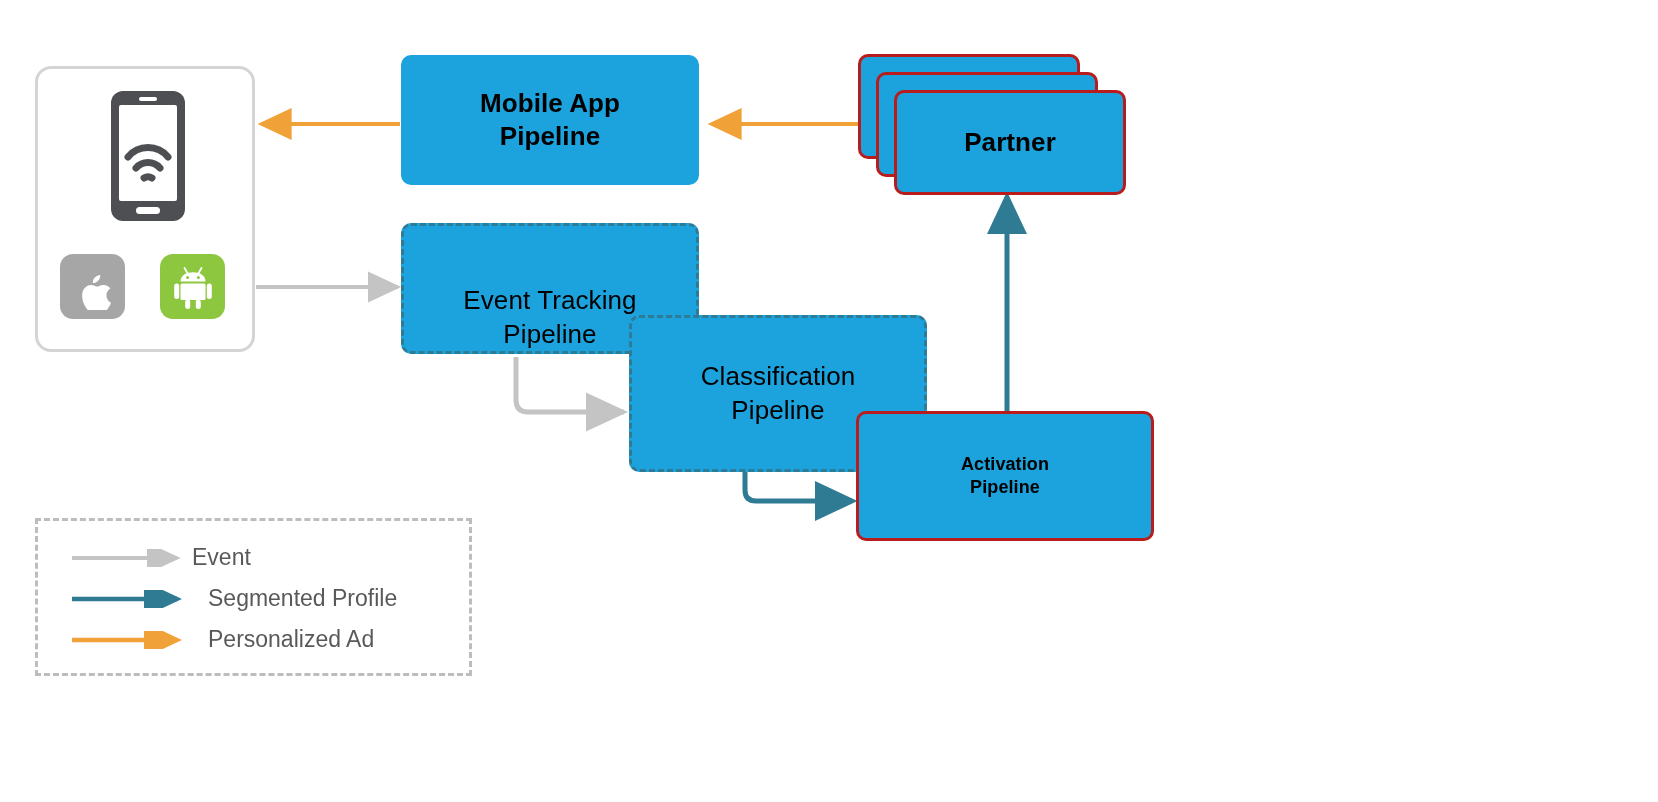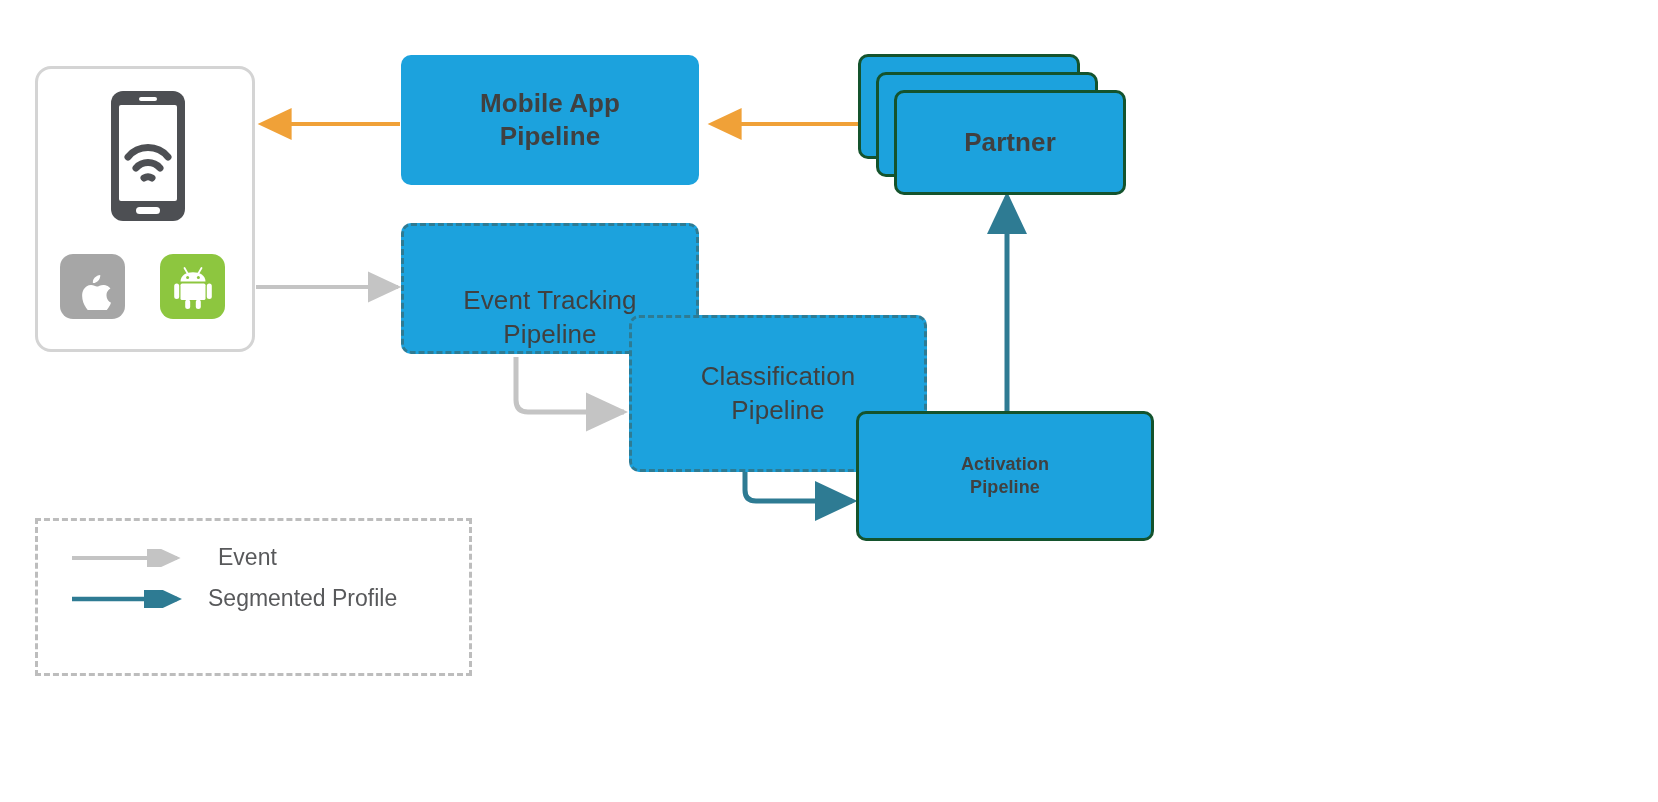--- a/index.html
+++ b/index.html
@@ -17,32 +17,32 @@
     background: #ffffff;
     overflow: hidden;
   }
 
   
   .node {
     position: absolute;
     box-sizing: border-box;
     background: #1ca2dd;
     border-radius: 10px;
-    color: #404040;
+    color: #000000;
     display: flex;
     align-items: center;
     justify-content: center;
     text-align: center;
     line-height: 1.28;
     letter-spacing: .1px;
   }
   .node .lbl { display: block; padding: 0 10px; }
   .node.bold { font-weight: bold; }
   .node.dashed { border: 3px dashed #2e7b93; }
-  .node.solidwhite { border: 3px solid #14532d; }
+  .node.solidwhite { border: 3px solid #b91c1c; }
 
   
   #device-panel {
     position: absolute;
     box-sizing: border-box;
     border: 3px solid #d4d4d4;
     border-radius: 16px;
     background: #ffffff;
   }
   .phone-body {
@@ -226,30 +226,41 @@
 
     <div class="legend-row" style="left:32px; top:23px;">
       <svg width="120" height="18" viewBox="0 0 120 18">
         <defs>
           <marker id="lg-gray" markerWidth="9" markerHeight="9" refX="7.5" refY="4.5" orient="auto">
             <path d="M0,0.6 L8.4,4.5 L0,8.4 z" fill="#c4c4c4"></path>
           </marker>
         </defs>
         <line x1="2" y1="9" x2="107" y2="9" stroke="#c4c4c4" stroke-width="4" marker-end="url(#lg-gray)"></line>
       </svg>
-      <span class="legend-text" style="margin-left:28px;">Event</span>
+      <span class="legend-text" style="margin-left:2px;">Event</span>
     </div>
 
     <div class="legend-row" style="left:32px; top:64px;">
       <svg width="120" height="18" viewBox="0 0 120 18">
         <defs>
           <marker id="lg-teal" markerWidth="9" markerHeight="9" refX="7.4" refY="4.5" orient="auto">
             <path d="M0,0.5 L8.5,4.5 L0,8.5 z" fill="#2e7b93"></path>
           </marker>
         </defs>
         <line x1="2" y1="9" x2="107" y2="9" stroke="#2e7b93" stroke-width="4.5" marker-end="url(#lg-teal)"></line>
       </svg>
       <span class="legend-text" style="margin-left:18px;">Segmented Profile</span>
     </div>
 
+    <div class="legend-row" style="left:32px; top:105px;">
+      <svg width="120" height="18" viewBox="0 0 120 18">
+        <defs>
+          <marker id="lg-orange" markerWidth="9" markerHeight="9" refX="7.4" refY="4.5" orient="auto">
+            <path d="M0,0.5 L8.5,4.5 L0,8.5 z" fill="#f0a138"></path>
+          </marker>
+        </defs>
+        <line x1="2" y1="9" x2="107" y2="9" stroke="#f0a138" stroke-width="4.5" marker-end="url(#lg-orange)"></line>
+      </svg>
+      <span class="legend-text" style="margin-left:18px;">Personalized Ad</span>
+    </div>
   </div>
 
 </div>
 
 </body></html>

